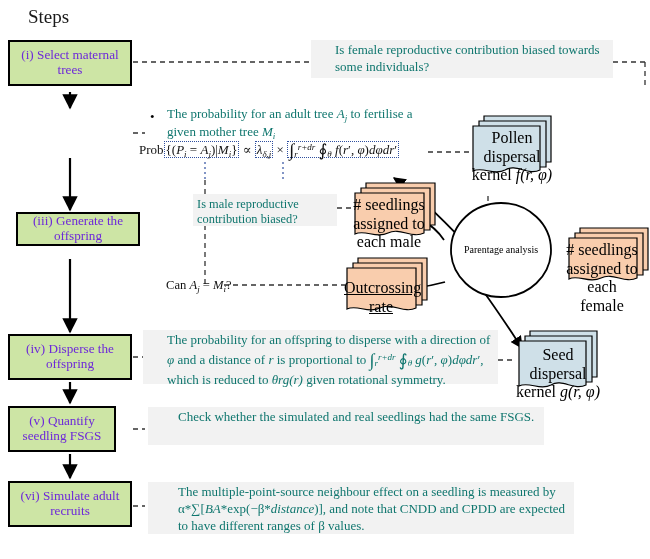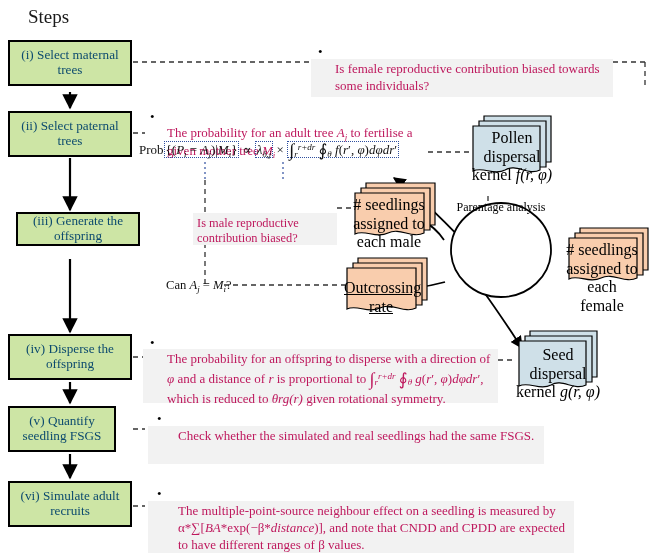--- a/index.html
+++ b/index.html
@@ -5,35 +5,35 @@
   html,body{margin:0;padding:0;background:#ffffff;}
   body{width:650px;height:559px;position:relative;overflow:hidden;
        font-family:"Liberation Serif","DejaVu Serif",serif;color:#111;}
   #stage{position:absolute;left:0;top:0;width:650px;height:559px;}
   svg#wires{position:absolute;left:0;top:0;width:650px;height:559px;overflow:visible;}
 
   .hdr{position:absolute;font-size:19px;color:#1a1a1a;white-space:nowrap;}
 
   .step{position:absolute;background:#cde5a5;border:2px solid #000;
         display:flex;align-items:center;justify-content:center;text-align:center;
-        font-size:13.2px;line-height:1.12;color:#0c4a6e;box-sizing:border-box;}
+        font-size:13.2px;line-height:1.12;color:#6d28d9;box-sizing:border-box;}
   .step span{display:block;padding:0 2px;}
 
-  .txt{position:absolute;background:#f2f2f2;font-size:13px;line-height:1.27;color:#be185d;
-       box-sizing:border-box;padding:2px 4px 3px 4px;margin-top:19px;}
+  .txt{position:absolute;background:#f2f2f2;font-size:13px;line-height:1.27;color:#0f766e;
+       box-sizing:border-box;padding:2px 4px 3px 4px;}
   .txt.nobg{background:transparent;}
   .bullet{position:absolute;font-size:13px;line-height:1;color:#000;}
 
   .doc{position:absolute;box-sizing:border-box;}
   .doc .lbl{position:absolute;left:0;right:0;text-align:center;font-size:16px;
             line-height:1.17;color:#000;z-index:5;}
   .doc svg{position:absolute;left:0;top:0;overflow:visible;}
 
-  .ellipse{position:absolute;display:flex;justify-content:center;
-           text-align:center;font-size:12px;line-height:1.2;color:#000;}
+  .ellipse{position:absolute;display:flex;align-items:center;justify-content:center;
+           text-align:center;font-size:10px;line-height:1.2;color:#000;}
 
   .eq{position:absolute;font-size:13px;color:#111;white-space:nowrap;}
   i{font-style:italic;}
   .sub{font-size:9px;vertical-align:-0.28em;font-style:italic;}
   .sup{font-size:9px;vertical-align:0.45em;}
   .dbox{border:1.3px dotted #2f4f9f;padding:0 1px;}
   .bigint{font-size:18px;vertical-align:-0.12em;}
   .oint{font-size:17px;vertical-align:-0.1em;}
 </style>
 </head>
@@ -94,23 +94,20 @@
     </g>
 
     <line x1="498" y1="360" x2="516" y2="360" stroke="#333" stroke-width="1.3" stroke-dasharray="5,4"></line>
   </svg>
 
   <div class="hdr" style="left:28px;top:6px;">Steps</div>
 
   <div class="step" style="left:8px;top:40px;width:124px;height:46px;">
     <span>(i) Select maternal trees</span>
   </div>
-  <div class="step" style="left:8px;top:111px;width:124px;height:46px;">
-    <span>(ii) Select paternal trees</span>
-  </div>
   <div class="step" style="left:8px;top:212px;width:124px;height:34px;margin-left:8px;">
     <span>(iii) Generate the offspring</span>
   </div>
   <div class="step" style="left:8px;top:334px;width:124px;height:46px;">
     <span>(iv) Disperse the offspring</span>
   </div>
   <div class="step" style="left:8px;top:406px;width:108px;height:46px;">
     <span>(v) Quantify seedling FSGS</span>
   </div>
   <div class="step" style="left:8px;top:481px;width:124px;height:46px;">

